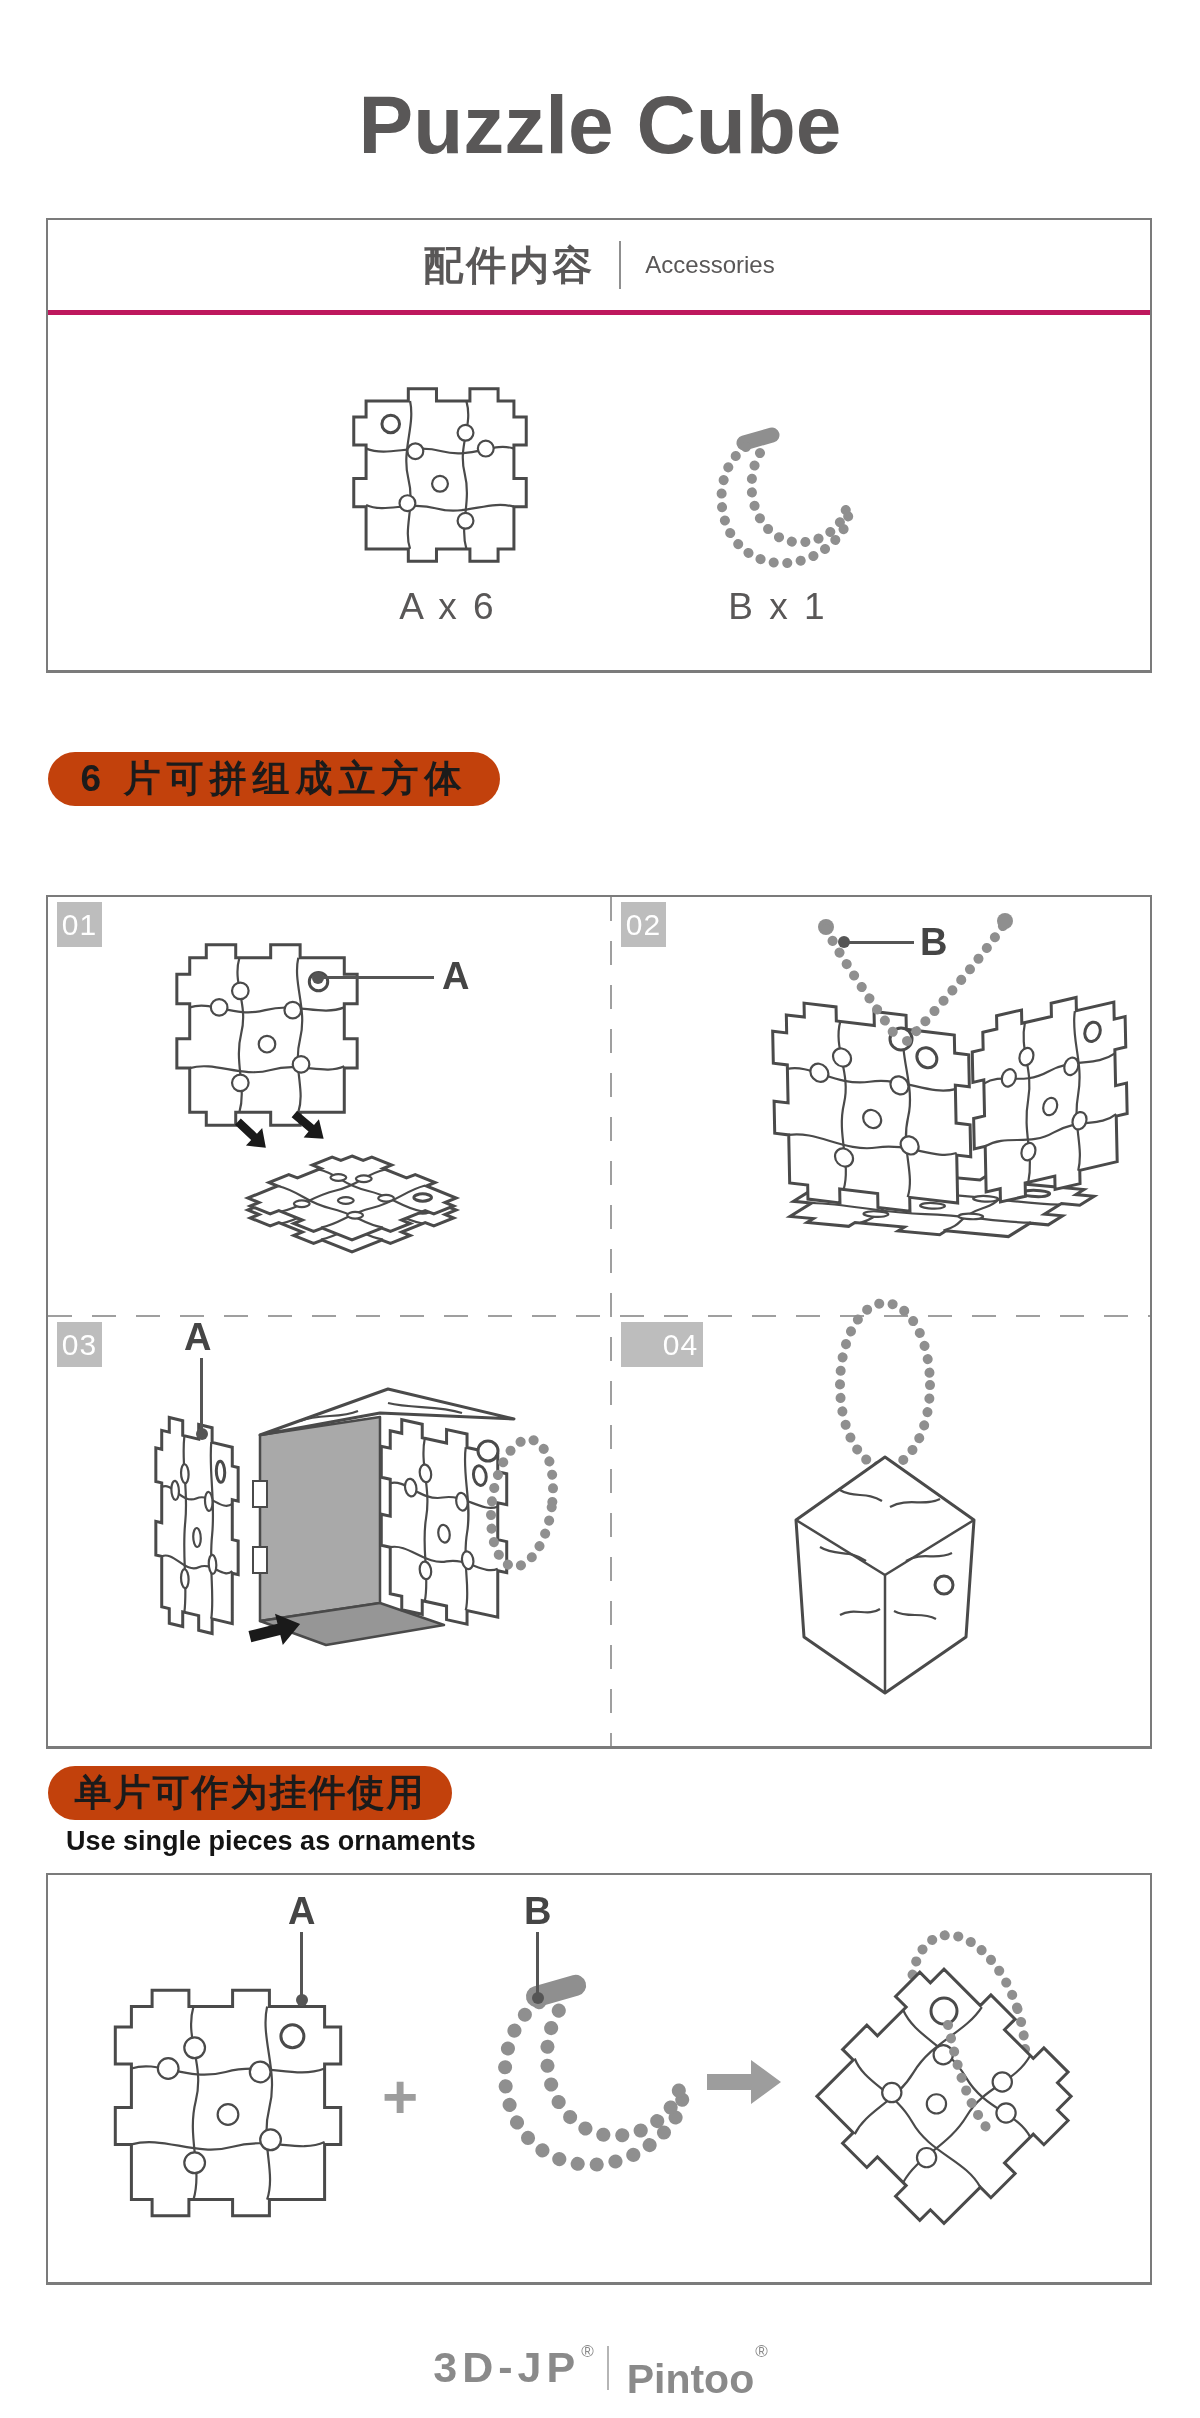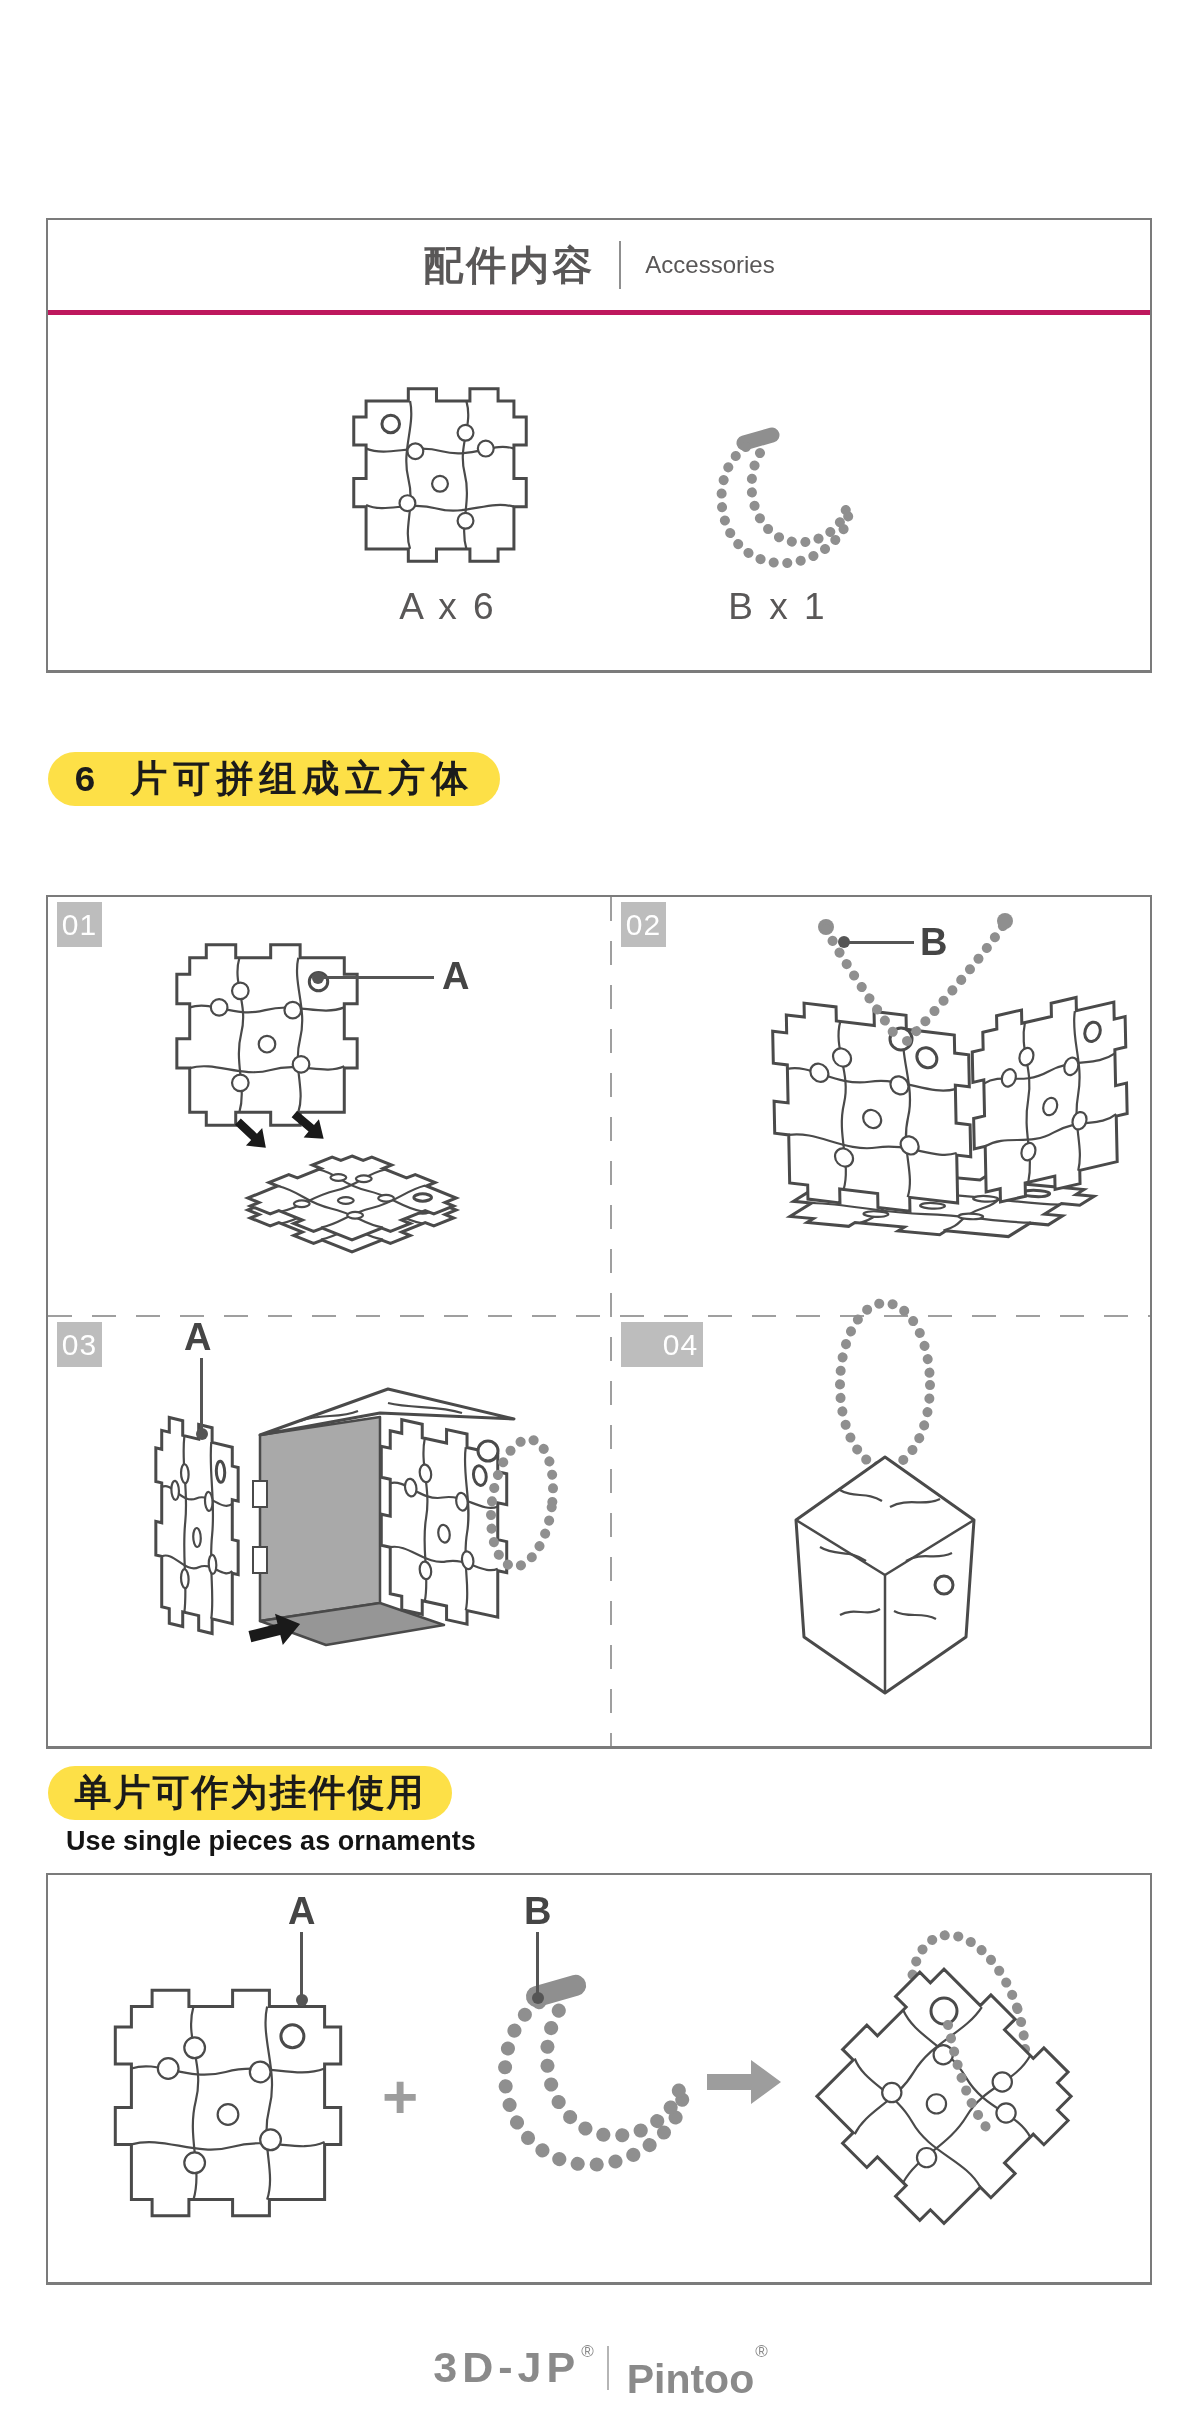--- a/index.html
+++ b/index.html
@@ -3,23 +3,23 @@
 <meta charset="utf-8">
 <style>
   html,body{margin:0;padding:0;background:#fff;}
   .page{position:relative;width:1200px;height:2418px;background:#ffffff;
         font-family:"Liberation Sans","DejaVu Sans",sans-serif;overflow:hidden;}
 
   
   .title{position:absolute;left:0;top:84px;width:100%;text-align:center;
          font-size:82px;font-weight:bold;color:#595757;letter-spacing:0px;line-height:1;}
 
-  .pill{position:absolute;background:#fde047;border-radius:28px;
+  .pill{position:absolute;background:#c2410c;border-radius:28px;
         display:flex;align-items:center;justify-content:center;
-        color:#1b1b1b;font-weight:bold;white-space:nowrap;font-family:Liberation Mono, monospace;}
+        color:#1b1b1b;font-weight:bold;white-space:nowrap;}
   #pill1{left:48px;top:752px;width:452px;height:54px;font-size:37px;letter-spacing:6px;}
   #pill2{left:48px;top:1766px;width:404px;height:54px;font-size:37px;letter-spacing:2px;}
   .subheading{position:absolute;font-size:27px;color:#141414;font-weight:bold;letter-spacing:0px;}
   #sub1{left:66px;top:812px;}
   #sub2{left:66px;top:1826px;}
 
   
   .box{position:absolute;border:2px solid #7b7b7b;border-bottom-width:3px;background:#fff;box-sizing:content-box;}
   #box-acc{left:46px;top:218px;width:1102px;height:450px;}
   #box-grid{left:46px;top:863px;width:1102px;height:849px;margin-top:32px;}
@@ -95,20 +95,21 @@
         <path class="clasp" d="M46,24 L74,16"></path>
         <path class="bead" d="M48,28 C20,46 16,92 36,120 C58,150 102,152 132,126 C148,112 154,96 148,88"></path>
         <path class="bead" d="M62,34 C48,58 52,92 70,110 C90,130 120,126 138,108 C145,100 148,94 148,88"></path>
       </g>
       <g id="arrowB">
         <polygon class="arrow-black" points="0,9 26,9 26,0 45,14 26,28 26,19 0,19"></polygon>
       </g>
     </defs>
   </svg>
 
+  <div class="title">Puzzle Cube</div>
 
   <div class="box" id="box-acc">
     <div class="acc-header">
       <span class="acc-zh">配件内容</span>
       <span class="acc-vbar"></span>
       <span class="acc-en">Accessories</span>
     </div>
 
     <svg class="panel-art" style="left:300px;top:165px" width="200" height="185" viewBox="0 0 200 185">
       <use href="#pieceA" transform="translate(180,2) scale(-0.88,0.88)"></use>

